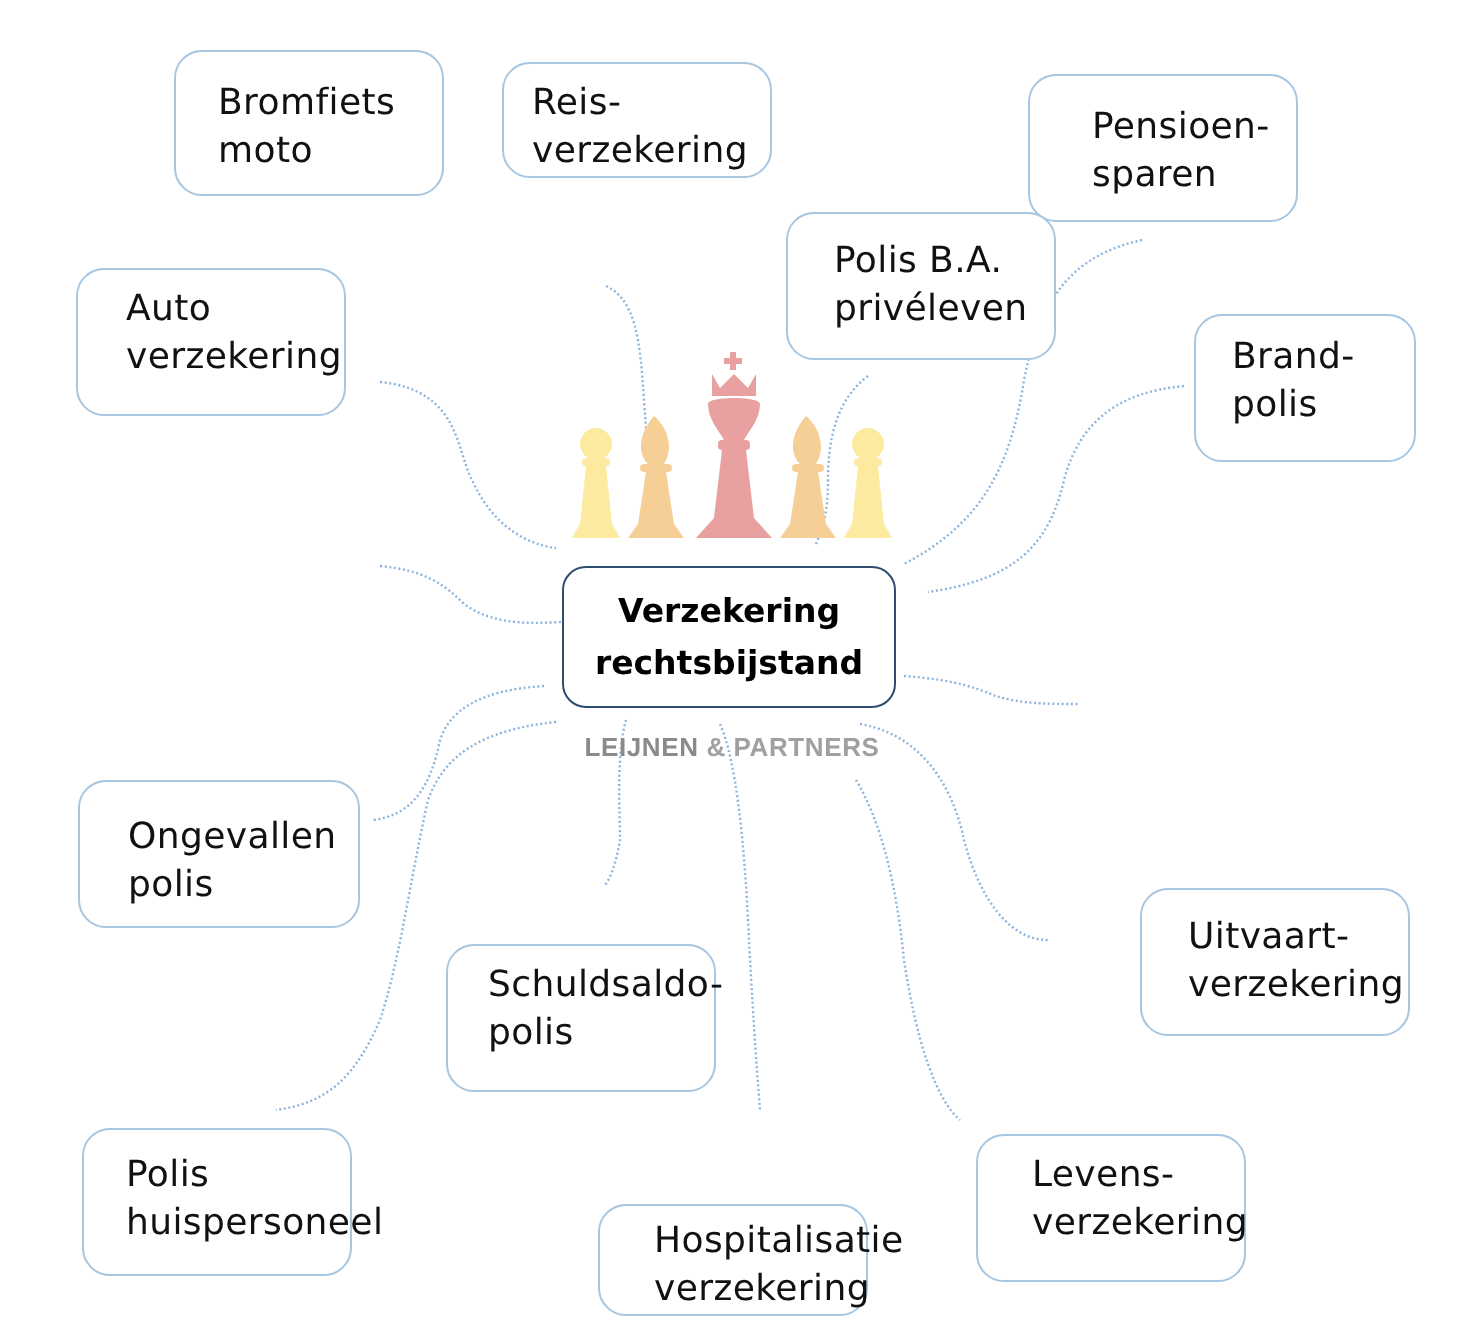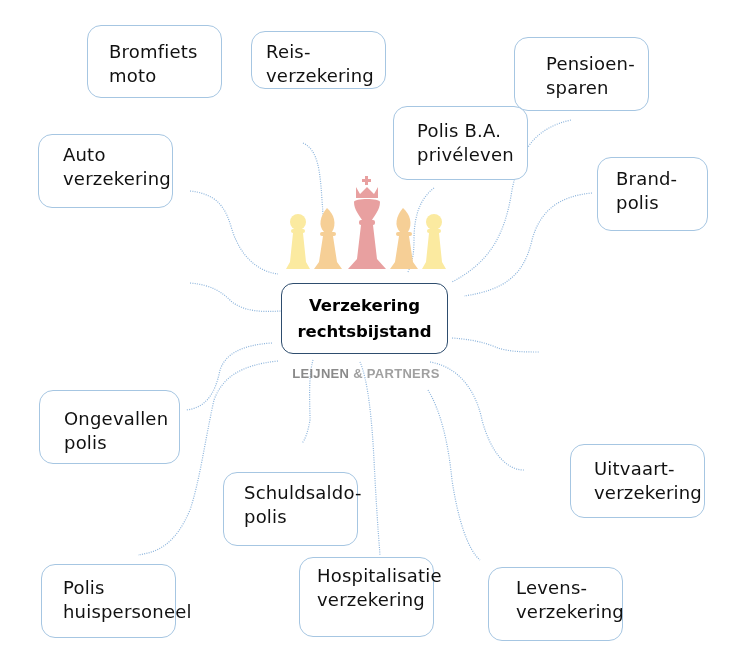--- a/index.html
+++ b/index.html
@@ -137,21 +137,21 @@
   <div class="node" style="left:223px;top:472px;width:135px;height:74px;padding-left:20px;padding-top:8px;">
     <span class="label">Schuldsaldo-
 polis</span>
   </div>
 
   <div class="node" style="left:41px;top:564px;width:135px;height:74px;padding-left:21px;padding-top:11px;">
     <span class="label">Polis
 huispersoneel</span>
   </div>
 
-  <div class="node" style="left:299px;top:557px;width:135px;height:80px;padding-left:17px;padding-top:6px;">
+  <div class="node" style="left:299px;top:602px;width:135px;height:56px;padding-left:27px;padding-top:6px;">
     <span class="label">Hospitalisatie
 verzekering</span>
   </div>
 
   <div class="node" style="left:488px;top:567px;width:135px;height:74px;padding-left:27px;padding-top:8px;">
     <span class="label">Levens-
 verzekering</span>
   </div>
 
 </div>

